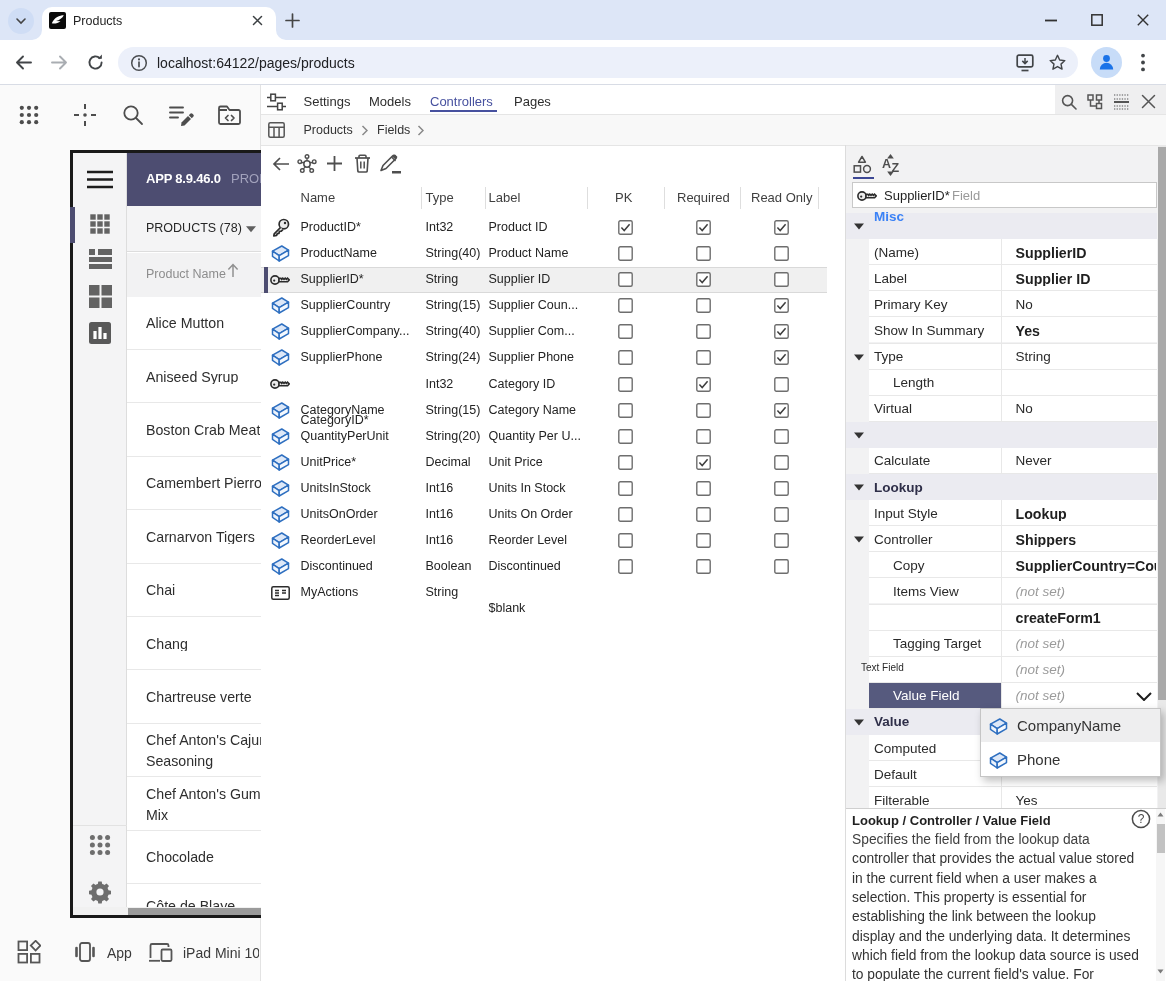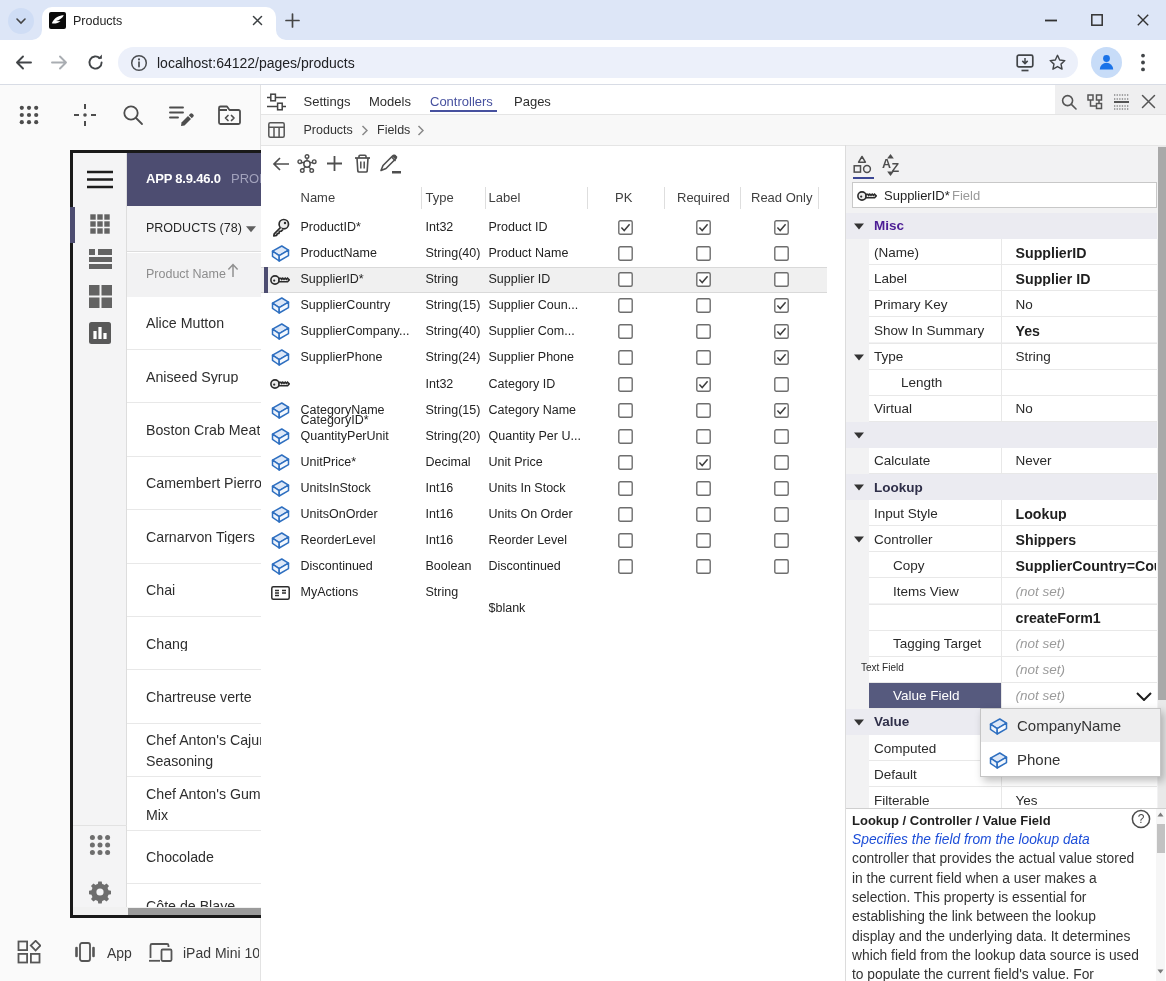--- a/index.html
+++ b/index.html
@@ -612,21 +612,21 @@
       <path d="M9 4.4 H11 L11.7 5.4 L12.8 4.2 L14 5.4 L15.2 4.2 L16.4 5.4 L17.5 4.2 L19.2 5.9 L17.6 7.8 H9 Z"></path>
     </g>
     <circle cx="4.2" cy="6.6" r="1.1" fill="#2c2c2c"></circle>
   </svg>
 <div class="a" style="left:884px;top:189px;font-size:13px;color:#1f1f1f;font-weight:normal;white-space:nowrap;line-height:1;">SupplierID*</div>
 <div class="a" style="left:952px;top:189px;font-size:13px;color:#9a9a9a;font-weight:normal;white-space:nowrap;line-height:1;">Field</div>
 <div class="a" style="left:845.5px;top:213.0px;width:311.5px;height:26.1px;background:#ebebf1;"></div>
 <svg class="a" style="left:854px;top:223.0px" width="10" height="7" viewBox="0 0 10 7">
     <path d="M0 0.5 H10 L5 6.5 Z" fill="#333"></path>
   </svg>
-<div class="a" style="left:874px;top:219px;font-size:13.5px;color:#4c1d95;font-weight:bold;white-space:nowrap;line-height:1;">Misc</div>
+<div class="a" style="left:874px;top:210px;font-size:13.5px;color:#3b82f6;font-weight:bold;white-space:nowrap;line-height:1;">Misc</div>
 <div class="a" style="left:868.5px;top:239.1px;width:132.0px;height:25.1px;background:#fff;"></div>
 <div class="a" style="left:1001.5px;top:239.1px;width:155.5px;height:25.1px;background:#fff;"></div>
 <div class="a" style="left:868.5px;top:264.2px;width:288.5px;height:1px;background:#e8e8e8;"></div>
 <div class="a" style="left:1000.5px;top:239.1px;width:1px;height:26.1px;background:#e8e8e8;"></div>
 <div class="a" style="left:874px;top:245.65px;font-size:13.5px;color:#2a2a2a;font-weight:normal;white-space:nowrap;line-height:1;">(Name)</div>
 <div class="a" style="left:1015.5px;top:245.65px;font-size:14.2px;color:#1f1f1f;font-weight:bold;white-space:nowrap;line-height:1;max-width:140px;overflow:hidden;">SupplierID</div>
 <div class="a" style="left:868.5px;top:265.2px;width:132.0px;height:25.1px;background:#fff;"></div>
 <div class="a" style="left:1001.5px;top:265.2px;width:155.5px;height:25.1px;background:#fff;"></div>
 <div class="a" style="left:868.5px;top:290.3px;width:288.5px;height:1px;background:#e8e8e8;"></div>
 <div class="a" style="left:1000.5px;top:265.2px;width:1px;height:26.1px;background:#e8e8e8;"></div>
@@ -650,21 +650,21 @@
 <div class="a" style="left:1000.5px;top:343.5px;width:1px;height:26.1px;background:#e8e8e8;"></div>
 <svg class="a" style="left:854px;top:353.5px" width="10" height="7" viewBox="0 0 10 7">
     <path d="M0 0.5 H10 L5 6.5 Z" fill="#333"></path>
   </svg>
 <div class="a" style="left:874px;top:350.05px;font-size:13.5px;color:#2a2a2a;font-weight:normal;white-space:nowrap;line-height:1;">Type</div>
 <div class="a" style="left:1015.5px;top:350.05px;font-size:13.5px;color:#2a2a2a;font-weight:normal;white-space:nowrap;line-height:1;">String</div>
 <div class="a" style="left:868.5px;top:369.6px;width:132.0px;height:25.1px;background:#fff;"></div>
 <div class="a" style="left:1001.5px;top:369.6px;width:155.5px;height:25.1px;background:#fff;"></div>
 <div class="a" style="left:868.5px;top:394.7px;width:288.5px;height:1px;background:#e8e8e8;"></div>
 <div class="a" style="left:1000.5px;top:369.6px;width:1px;height:26.1px;background:#e8e8e8;"></div>
-<div class="a" style="left:893px;top:376.15000000000003px;font-size:13.5px;color:#2a2a2a;font-weight:normal;white-space:nowrap;line-height:1;margin-left:8px;">Length</div>
+<div class="a" style="left:893px;top:376.15000000000003px;font-size:13.5px;color:#2a2a2a;font-weight:normal;white-space:nowrap;line-height:1;">Length</div>
 <div class="a" style="left:868.5px;top:395.7px;width:132.0px;height:25.1px;background:#fff;"></div>
 <div class="a" style="left:1001.5px;top:395.7px;width:155.5px;height:25.1px;background:#fff;"></div>
 <div class="a" style="left:868.5px;top:420.8px;width:288.5px;height:1px;background:#e8e8e8;"></div>
 <div class="a" style="left:1000.5px;top:395.7px;width:1px;height:26.1px;background:#e8e8e8;"></div>
 <div class="a" style="left:874px;top:402.25000000000006px;font-size:13.5px;color:#2a2a2a;font-weight:normal;white-space:nowrap;line-height:1;">Virtual</div>
 <div class="a" style="left:1015.5px;top:402.25000000000006px;font-size:13.5px;color:#2a2a2a;font-weight:normal;white-space:nowrap;line-height:1;">No</div>
 <div class="a" style="left:845.5px;top:421.8px;width:311.5px;height:26.1px;background:#ebebf1;"></div>
 <svg class="a" style="left:854px;top:431.8px" width="10" height="7" viewBox="0 0 10 7">
     <path d="M0 0.5 H10 L5 6.5 Z" fill="#333"></path>
   </svg>
@@ -757,21 +757,21 @@
 <div class="a" style="left:874px;top:793.75px;font-size:13.5px;color:#2a2a2a;font-weight:normal;white-space:nowrap;line-height:1;">Filterable</div>
 <div class="a" style="left:1015.5px;top:793.75px;font-size:13.5px;color:#2a2a2a;font-weight:normal;white-space:nowrap;line-height:1;">Yes</div>
 <div class="a" style="left:1157.5px;top:145px;width:8.5px;height:663px;background:#e9e9e9;"></div>
 <div class="a" style="left:1158px;top:147px;width:8px;height:553px;background:#a9a9a9;"></div>
 <div class="a" style="left:845.5px;top:808px;width:320.5px;height:173px;background:#fff;border-top:1px solid #cfcfcf;"></div>
 <div class="a" style="left:852px;top:814px;font-size:13px;color:#1f1f1f;font-weight:bold;white-space:nowrap;line-height:1;">Lookup / Controller / Value Field</div>
 <svg class="a" style="left:1131px;top:809px" width="20" height="20" viewBox="0 0 20 20">
     <circle cx="10" cy="10" r="8.6" fill="none" stroke="#4a4a4a" stroke-width="1.5"></circle>
     <text x="10" y="14.2" font-size="12" font-family="Liberation Sans" fill="#4a4a4a" text-anchor="middle">?</text>
   </svg>
-<div class="a" style="left:852px;top:833px;font-size:13.8px;color:#1d4ed8;font-weight:normal;white-space:nowrap;line-height:1;font-style:italic;">Specifies the field from the lookup data</div>
+<div class="a" style="left:852px;top:833px;font-size:13.8px;color:#404040;font-weight:normal;white-space:nowrap;line-height:1;">Specifies the field from the lookup data</div>
 <div class="a" style="left:852px;top:852.3px;font-size:13.8px;color:#333;font-weight:normal;white-space:nowrap;line-height:1;">controller that provides the actual value stored</div>
 <div class="a" style="left:852px;top:871.5999999999999px;font-size:13.8px;color:#333;font-weight:normal;white-space:nowrap;line-height:1;">in the current field when a user makes a</div>
 <div class="a" style="left:852px;top:890.8999999999999px;font-size:13.8px;color:#333;font-weight:normal;white-space:nowrap;line-height:1;">selection. This property is essential for</div>
 <div class="a" style="left:852px;top:910.1999999999998px;font-size:13.8px;color:#333;font-weight:normal;white-space:nowrap;line-height:1;">establishing the link between the lookup</div>
 <div class="a" style="left:852px;top:929.4999999999998px;font-size:13.8px;color:#333;font-weight:normal;white-space:nowrap;line-height:1;">display and the underlying data. It determines</div>
 <div class="a" style="left:852px;top:948.7999999999997px;font-size:13.8px;color:#333;font-weight:normal;white-space:nowrap;line-height:1;">which field from the lookup data source is used</div>
 <div class="a" style="left:852px;top:968.0999999999997px;font-size:13.8px;color:#333;font-weight:normal;white-space:nowrap;line-height:1;">to populate the current field's value. For</div>
 <div class="a" style="left:1156px;top:809px;width:9px;height:172px;background:#f6f6f6;"></div>
 <svg class="a" style="left:1157px;top:811px" width="7" height="7" viewBox="0 0 7 7">
     <path d="M0.5 5.5 L3.5 1.5 L6.5 5.5 Z" fill="#7a7a7a"></path>

